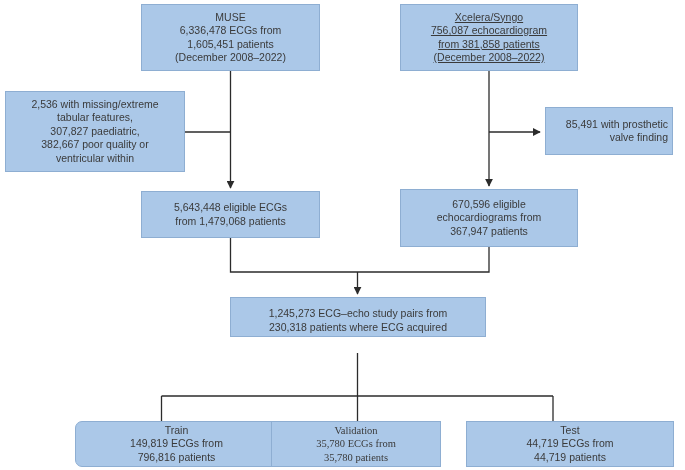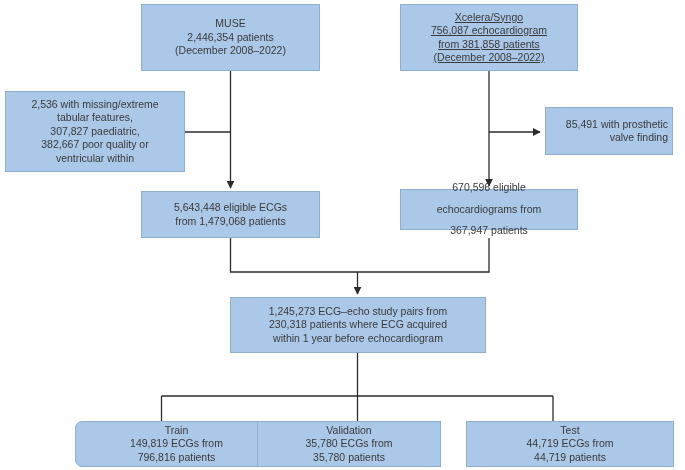--- a/index.html
+++ b/index.html
@@ -44,24 +44,24 @@
     stroke-linejoin: miter;
   }
   #connectors marker path { fill: var(--connector, #2b2b2b); stroke: none; }
 
   
   #box-muse          { left:141px; top:4px;   width:179px; height:67px; }
   #box-xcelera       { left:400px; top:4px;   width:178px; height:67px;text-decoration:underline; }
   #box-ecg-excl      { left:5px;   top:91px;  width:180px; height:81px; }
   #box-echo-excl     { left:545px; top:107px; width:128px; height:48px;align-items:flex-end; }
   #box-eligible-ecg  { left:141px; top:191px; width:179px; height:47px; }
-  #box-eligible-echo { left:400px; top:189px; width:178px; height:41px;gap:8px; }
-  #box-pairs         { left:230px; top:297px; width:256px; height:56px; }
+  #box-eligible-echo { left:400px; top:189px; width:178px; height:58px; }
+  #box-pairs         { left:230px; top:297px; width:256px; height:40px;justify-content:flex-end; }
   #box-train         { left:75px;  top:421px; width:203px; height:46px;border-radius:7px; }
-  #box-validation    { left:257px; top:421px; width:184px; height:46px; }
+  #box-validation    { left:271px; top:421px; width:170px; height:46px;font-family:Liberation Serif, serif; }
   #box-test          { left:466px; top:421px; width:208px; height:46px; }
 </style>
 </head>
 <body>
 
 <div id="figure" style="--box-fill: #abc8e8; --box-border: #8eaed2; --connector: #2b2b2b; --text: #3a3a3a; --bg: #ffffff;">
 
   <svg id="connectors" viewBox="0 0 685 470" xmlns="http://www.w3.org/2000/svg">
     <defs>
       <marker id="arrow" viewBox="0 0 10 10" refX="9" refY="5" markerWidth="8" markerHeight="8" markerUnits="userSpaceOnUse" orient="auto-start-reverse">
@@ -81,21 +81,22 @@
     <path d="M357.5 272 L357.5 294" marker-end="url(#arrow)"></path>
 
     <path d="M357.5 353 L357.5 421"></path>
     <path d="M161.5 396 L553 396"></path>
     <path d="M161.5 396 L161.5 421"></path>
     <path d="M553 396 L553 421"></path>
   </svg>
 
   <div class="box" id="box-muse">
     <span>MUSE</span>
-    <span>2,446,354 patients</span>
+    <span>6,336,478 ECGs from</span>
+    <span>1,605,451 patients</span>
     <span>(December 2008–2022)</span>
   </div>
 
   <div class="box" id="box-xcelera">
     <span>Xcelera/Syngo</span>
     <span>756,087 echocardiogram</span>
     <span>from 381,858 patients</span>
     <span>(December 2008–2022)</span>
   </div>
 
@@ -119,21 +120,20 @@
 
   <div class="box" id="box-eligible-echo">
     <span>670,596 eligible</span>
     <span>echocardiograms from</span>
     <span>367,947 patients</span>
   </div>
 
   <div class="box" id="box-pairs">
     <span>1,245,273 ECG–echo study pairs from</span>
     <span>230,318 patients where ECG acquired</span>
-    <span>within 1 year before echocardiogram</span>
   </div>
 
   <div class="box" id="box-train">
     <span>Train</span>
     <span>149,819 ECGs from</span>
     <span>796,816 patients</span>
   </div>
 
   <div class="box" id="box-validation">
     <span>Validation</span>

